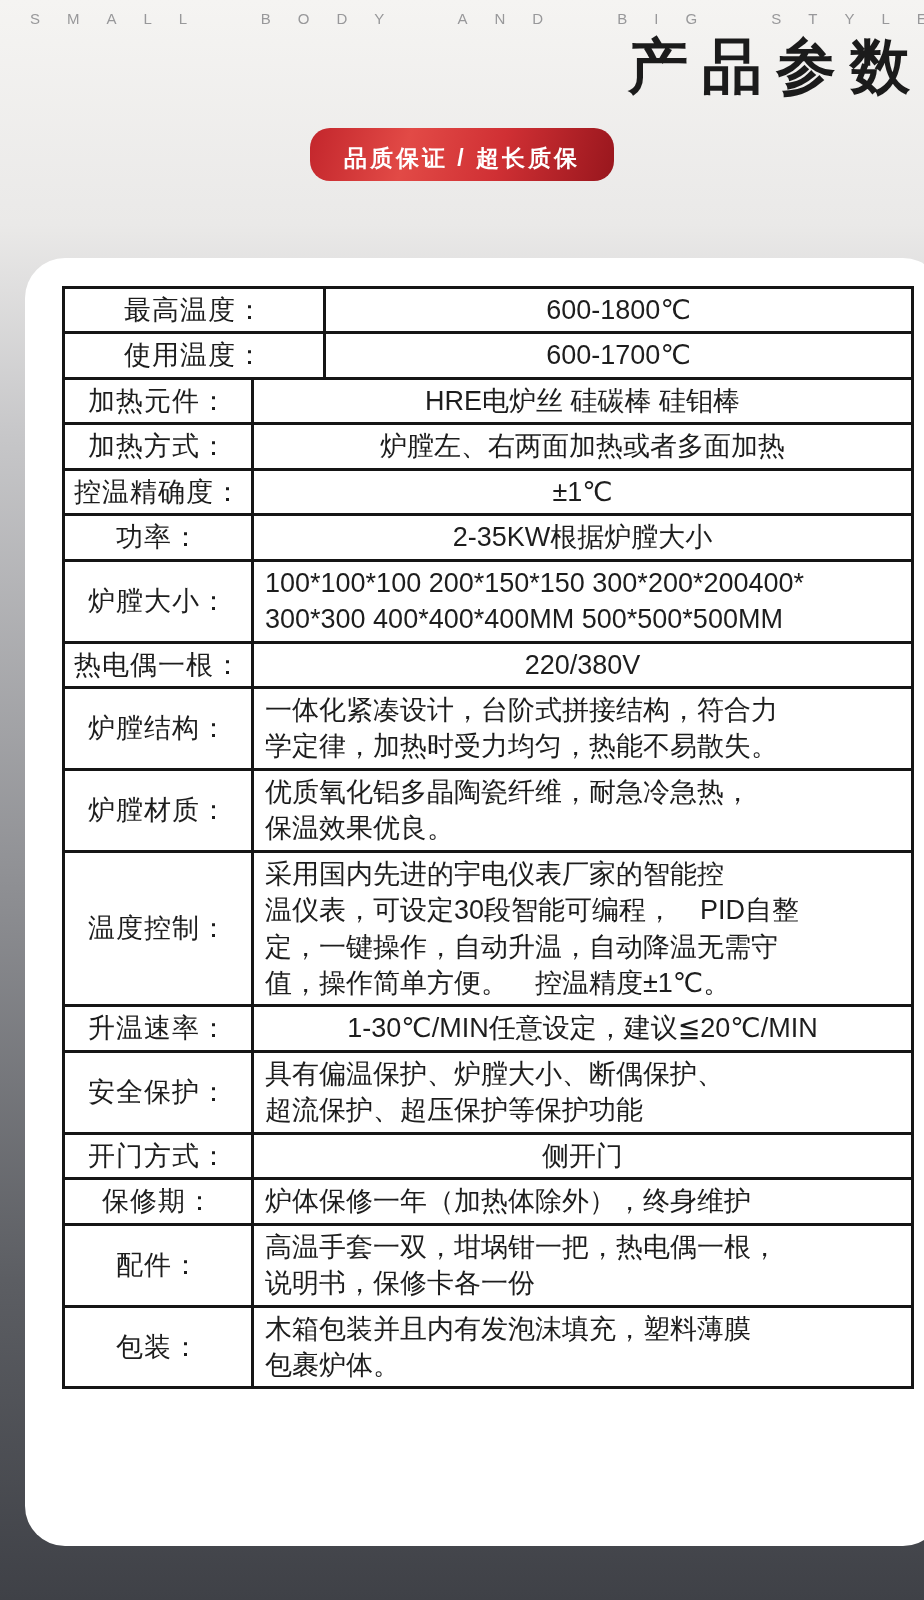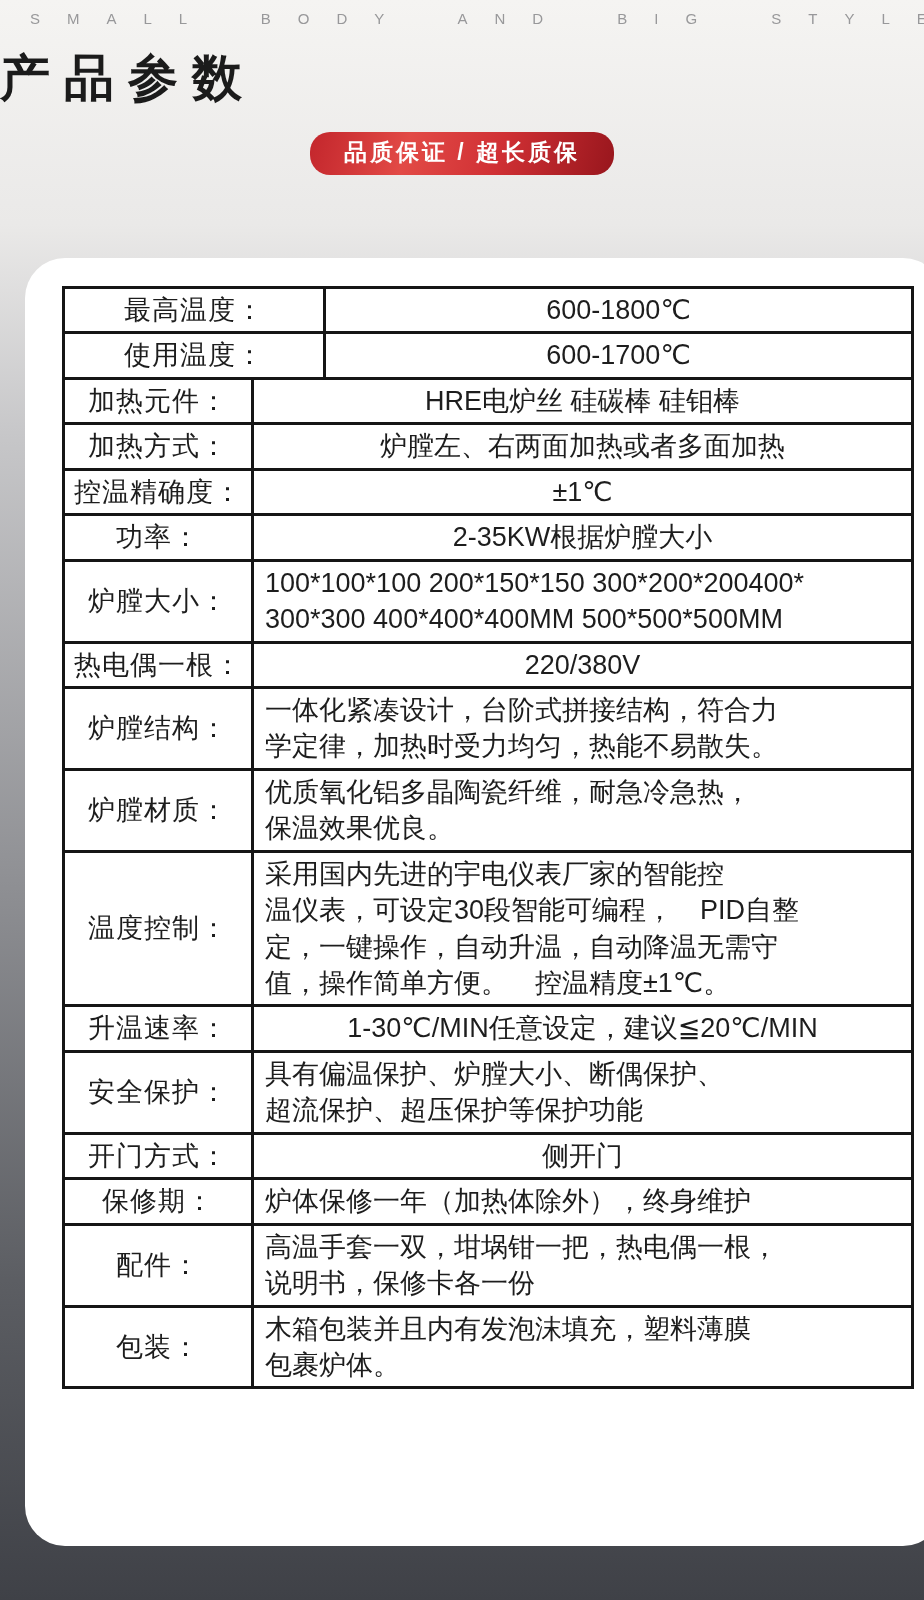--- a/index.html
+++ b/index.html
@@ -11,30 +11,29 @@
     font-family:"Liberation Sans","DejaVu Sans",sans-serif;
   }
   .tagline {
     padding:10px 0 0 30px;
     white-space:nowrap; overflow:hidden;
     font-size:15px; font-weight:500;
     letter-spacing:27px; word-spacing:16px;
     color:#98989a;
   }
   .title {
-    margin-top:18px;
-    text-align:left;
-    font-size:50px; font-weight:bold;
+    text-align:right;
+    font-size:60px; font-weight:bold;
     letter-spacing:14px;
     color:#1b1b1b;
   }
   .badge {
     width:max-content;
     margin:20px auto 0;
-    padding:5px 34px 7px;
+    padding:15px 34px 7px;
     border-radius:20px;
     background:linear-gradient(105deg,#c3262c 0%, #e24a46 32%, #d03034 62%, #98161d 100%);
     color:#ffffff;
     font-size:23px; font-weight:bold;
     letter-spacing:3px;
   }
   .card {
     position:absolute;
     left:25px; top:258px;
     width:918px; height:1288px;

